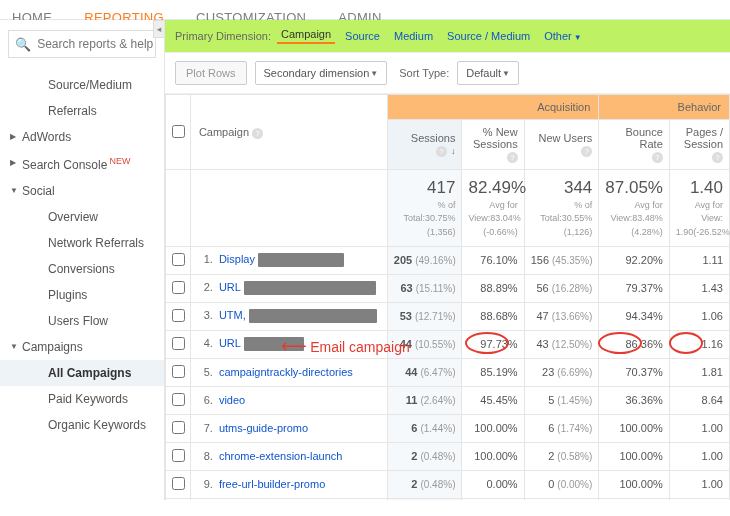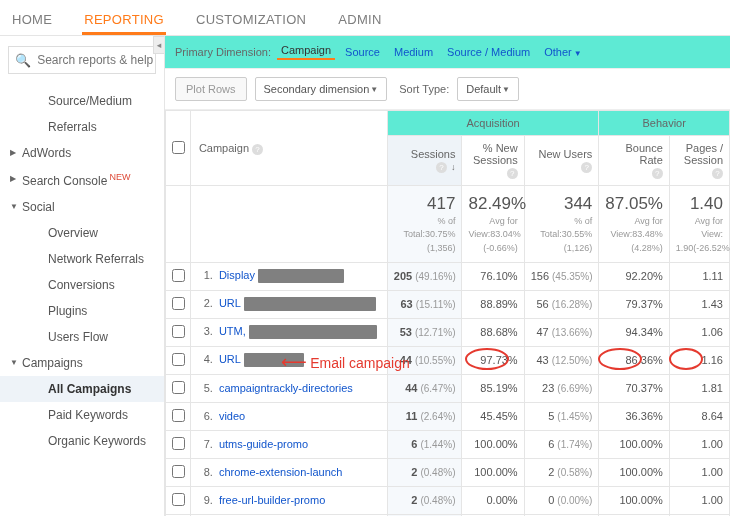--- a/index.html
+++ b/index.html
@@ -1,54 +1,54 @@
 <!DOCTYPE html>
 <html><head>
 <meta charset="utf-8">
 <style>
   * { box-sizing: border-box; margin: 0; padding: 0; font-family: Arial, Helvetica, sans-serif; }
   body { width: 730px; height: 516px; overflow: hidden; background: #fff; color: #555; font-size: 12px; }
   
-  .toptabs { display: flex; align-items: flex-end; height: 36px; border-bottom: 1px solid #e5e5e5; padding: 0 10px; gap: 28px; }
+  .toptabs { display: flex; align-items: flex-start; height: 20px; border-bottom: 1px solid #e5e5e5; padding: 0 10px; gap: 28px; }
   .toptab { font-size: 13px; color: #7d7d7d; padding: 10px 2px 8px; cursor: pointer; letter-spacing: .3px; }
   .toptab.active { color: #ff7b1a; border-bottom: 3px solid #ff7b1a; padding-bottom: 5px; }
   
   .main { display: flex; height: calc(100% - 36px); }
   .left { width: 165px; border-right: 1px solid #e5e5e5; background: #fff; overflow: hidden; position: relative;}
   .right { flex: 1; background: #f7f7f7; position: relative; overflow: hidden; }
   .collapse-handle { position:absolute; top:0; right:-1px; width:12px; height:18px; background:#eee; border:1px solid #ddd; font-size:9px; line-height:16px; text-align:center; color:#888; cursor:pointer;}
   
   .searchbox { margin: 10px 8px; border:1px solid #ddd; display:flex; align-items:center; height:28px; padding:0 6px; color:#999;}
   .searchbox input { border:0; outline:0; font-size:12px; flex:1; margin-left:6px; color:#555; background:transparent;}
   .searchbox .mag { font-size:13px; color:#999; }
   
   .nav { padding: 4px 0 0 0; }
   .nav-item { padding: 6px 8px 6px 48px; font-size:12px; color:#555; cursor:pointer; white-space:nowrap;}
   .nav-group { padding: 6px 8px 6px 22px; font-size:12px; color:#555; cursor:pointer; white-space:nowrap; position:relative;}
   .nav-group .tri { position:absolute; left:10px; top:8px; font-size:8px; color:#666; }
   .nav-item.indent2 { padding-left:48px; }
   .nav-item.active { background:#eef3f8; font-weight:bold; color:#333;}
   .new-badge { color:#dd4b39; font-size:9px; vertical-align:super; margin-left:2px;}
   
-  .pd-row { background:#5eead4; padding:8px 10px; font-size:11px; color:#666; display:flex; align-items:center; gap:6px; border-bottom:1px solid #eee;}
+  .pd-row { background:#bef264; padding:8px 10px; font-size:11px; color:#666; display:flex; align-items:center; gap:6px; border-bottom:1px solid #eee;}
   .pd-label { color:#666; }
   .pd-item { color:#1155cc; cursor:pointer; padding:0 4px;}
   .pd-item.active { color:#333; border-bottom:2px solid #ff7b1a; padding-bottom:2px;}
   .pd-item .dd { font-size:8px; margin-left:2px;}
   .ctrl-row { background:#fff; padding:8px 10px; display:flex; align-items:center; gap:8px; border-bottom:1px solid #eee;}
   .btn { border:1px solid #ccc; background:#f8f8f8; color:#999; font-size:11px; padding:5px 10px; border-radius:2px; cursor:default;}
   .select { border:1px solid #ccc; background:#fff; color:#555; font-size:11px; padding:5px 8px; border-radius:2px; cursor:pointer; display:flex; align-items:center; gap:1px;}
   .select .dd { font-size:8px; color:#666;}
   .sort-label{ font-size:11px; color:#666; margin-left:4px;}
   
   .table-scroll { overflow:auto; height:calc(100% - 70px); }
   table { border-collapse: collapse; width: 100%; background:#fff; table-layout:fixed;}
   th, td { border:1px solid #e5e5e5; font-size:11px; padding:6px 6px; text-align:right; vertical-align:middle;}
   th { background:#fff; color:#666; font-weight:normal; }
-  th.group { background:#5eead4; text-align:center; font-weight:normal; padding:6px 8px; color:#666;}
+  th.group { background:#fdba74; text-align:right; font-weight:normal; padding:6px 8px; color:#666;}
   .campaign-th { text-align:left; padding-left:8px;}
   .chkcol { width:24px; text-align:center;}
   .sessions-th { background:#eef3f8;}
   .col-sessions { background:#f6f9fc;}
   .sub1 { font-size:11px; color:#666; display:block;}
   .help { display:inline-block; width:11px; height:11px; border-radius:50%; background:#ddd; color:#fff; font-size:8px; line-height:11px; text-align:center; margin-left:3px;}
   .summary td { color:#777; vertical-align:top; padding-top:8px; padding-bottom:8px;}
   .summary .big { font-size:17px; color:#555;}
   .summary .meta { font-size:9px; color:#999; line-height:1.25;}
   tbody tr td.name { text-align:left; white-space:nowrap; overflow:hidden;}

